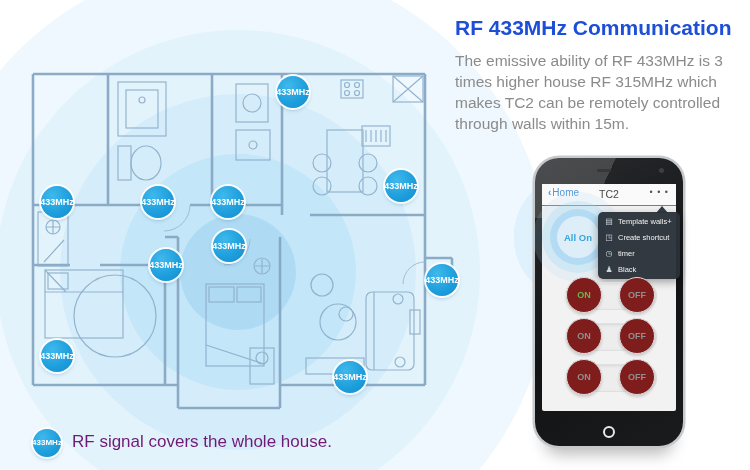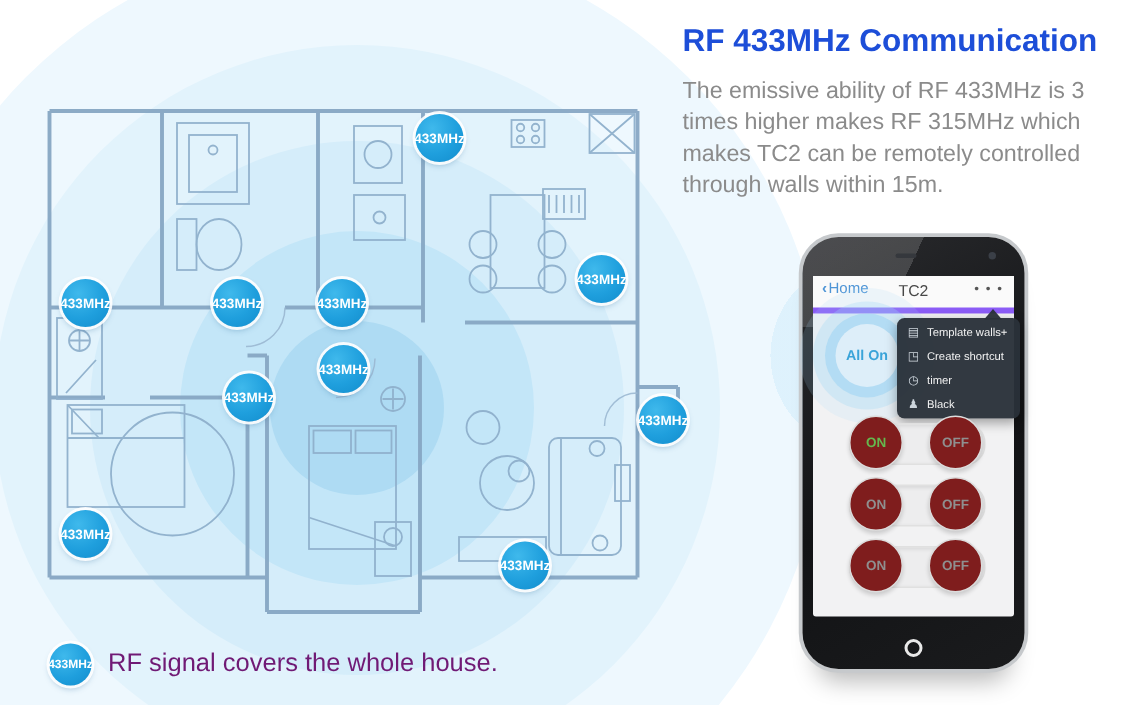--- a/index.html
+++ b/index.html
@@ -57,21 +57,21 @@
   .phone::before{ 
     content:"";position:absolute;left:0;top:0;right:0;height:60px;border-radius:24px 24px 0 0;
     background:linear-gradient(115deg, rgba(255,255,255,0.16) 0 46%, rgba(255,255,255,0) 46%);
   }
   .phone .speaker{position:absolute;left:62px;top:11px;width:14px;height:3px;border-radius:2px;background:#35383d;}
   .phone .camera{position:absolute;left:124px;top:10px;width:5px;height:5px;border-radius:50%;background:#3a3f47;}
   .screen{
     position:absolute;left:7px;top:26px;width:134px;height:227px;background:#f2f2f3;border-radius:2px;overflow:visible;
   }
   .navbar{
-    position:relative;height:21px;background:#fafafa;border-bottom:4px solid #8b5cf6;
+    position:relative;height:21px;background:#fafafa;border-bottom:1px solid #8b5cf6;
   }
   .nav-back{position:absolute;left:6px;top:3px;font-size:10px;color:#4f95d6;cursor:default;}
   .nav-back .chev{font-weight:bold;margin-right:1px;}
   .nav-title{position:absolute;left:0;right:0;top:4px;text-align:center;font-size:10.5px;font-weight:normal;color:#474747;}
   .nav-dots{position:absolute;right:7px;top:3px;font-size:9px;letter-spacing:1px;color:#555;}
   .allon-btn{
     position:absolute;left:15px;top:32px;width:42px;height:42px;border-radius:50%;
     background:#ddeef9;display:flex;align-items:center;justify-content:center;
     color:#3aa4d9;font-size:9.5px;font-weight:bold;
     box-shadow:0 0 0 7px rgba(150,210,243,0.50), 0 0 0 15px rgba(160,215,245,0.30), 0 0 0 24px rgba(170,220,247,0.16);
@@ -229,21 +229,21 @@
     </div>
   <div class="rf-badge" style="left:334px;top:361px">
       <span>433</span>
       <span>MHz</span>
     </div>
 
   <div class="info">
     <div class="title">RF 433MHz Communication</div>
     <div class="body">
       <div>The emissive ability of RF 433MHz is 3</div>
-      <div>times higher makes RF 315MHz which</div>
+      <div>times higher house RF 315MHz which</div>
       <div>makes TC2 can be remotely controlled</div>
       <div>through walls within 15m.</div>
     </div>
   </div>
 
   <div class="rf-badge small" style="left:33px;top:429px;z-index:5">
     <span>433</span>
       <span>MHz</span>
   </div>
   <div class="legend-text">RF signal covers the whole house.</div>

